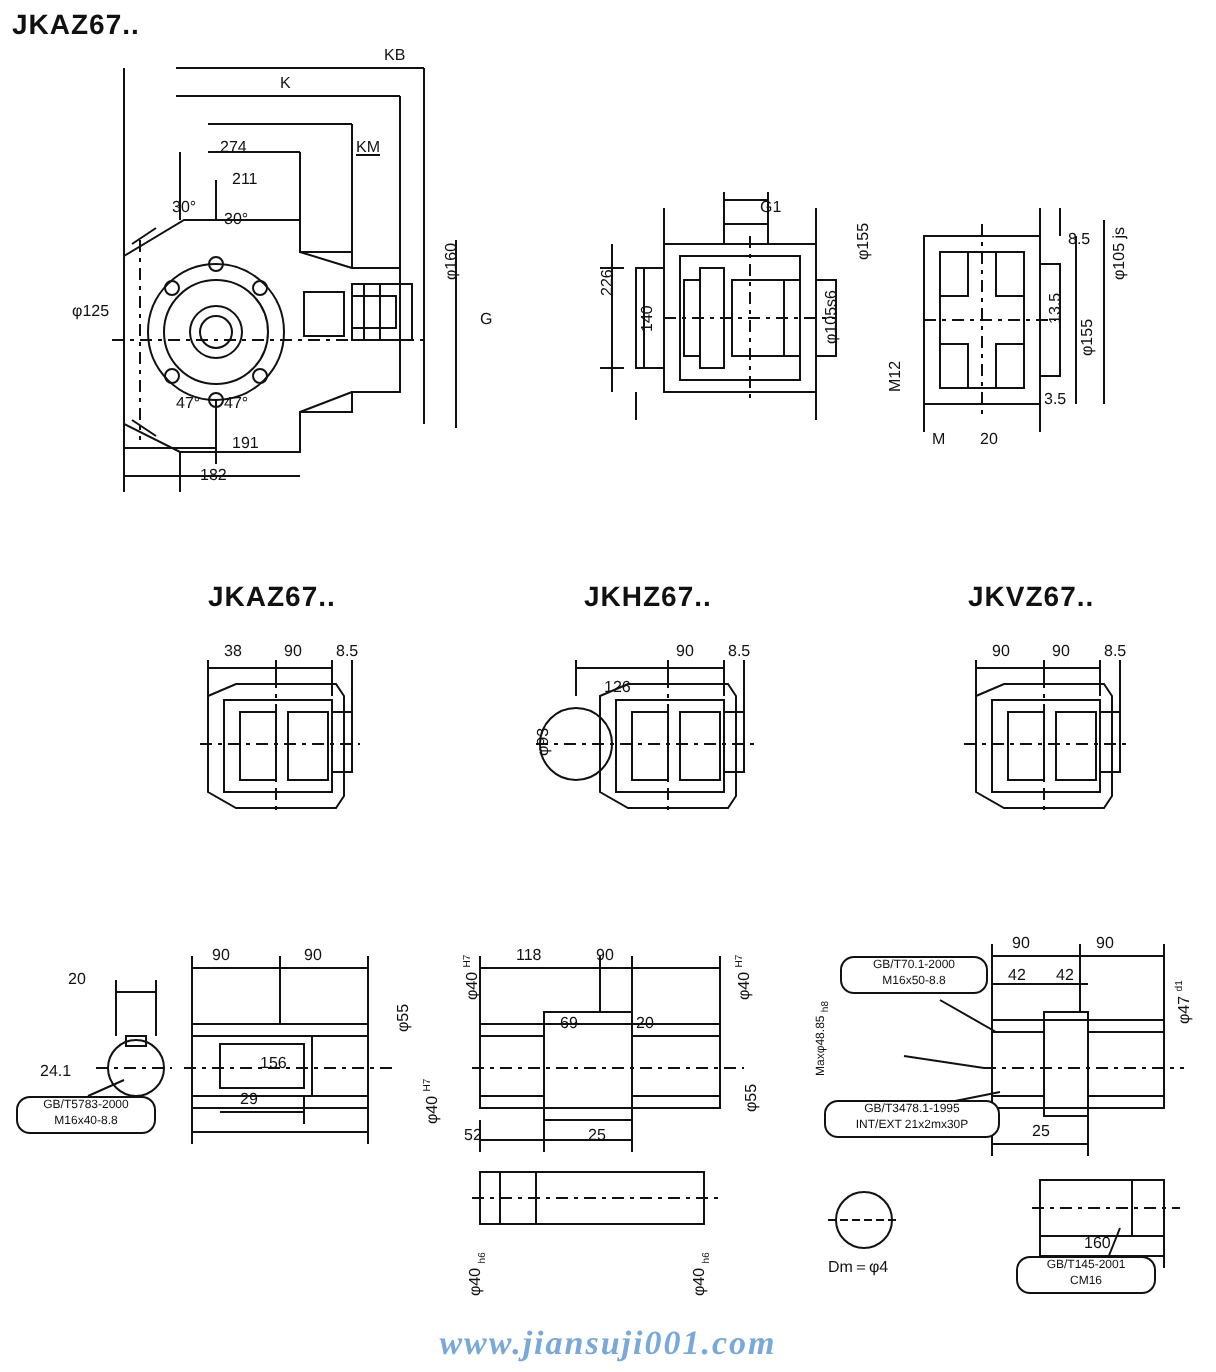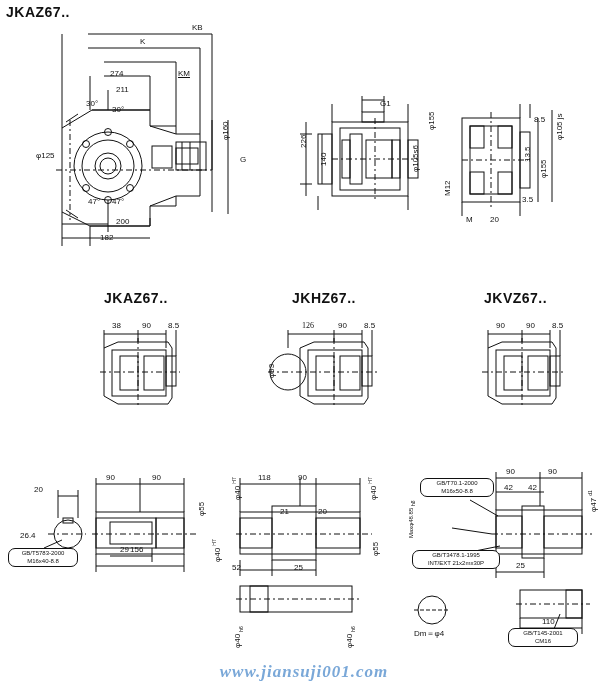--- a/index.html
+++ b/index.html
@@ -77,21 +77,21 @@
 <div class="abs lbl" style="left:144px;top:24px;margin-left:48px;">KB</div>
 <div class="abs lbl" style="left:140px;top:38px;">K</div>
 <div class="abs lbl" style="left:178px;top:70px;text-decoration:underline;">KM</div>
 <div class="abs lbl" style="left:110px;top:70px;">274</div>
 <div class="abs lbl" style="left:116px;top:86px;">211</div>
 <div class="abs lbl" style="left:86px;top:100px;">30°</div>
 <div class="abs lbl" style="left:112px;top:106px;">30°</div>
 <div class="abs lbl" style="left:88px;top:198px;">47°</div>
 <div class="abs lbl" style="left:112px;top:198px;">47°</div>
 <div class="abs lbl" style="left:36px;top:152px;">φ125</div>
-<div class="abs lbl" style="left:116px;top:218px;">200</div>
+<div class="abs lbl" style="left:116px;top:218px;">191</div>
 <div class="abs lbl" style="left:100px;top:234px;">182</div>
 <div class="abs lbl" style="left:222px;top:140px;transform:rotate(-90deg);transform-origin:left top;">φ160</div>
 <div class="abs lbl" style="left:240px;top:156px;">G</div>
 
 <svg width="608" height="686" style="pointer-events:none;">
   <g stroke="#111" fill="none" stroke-width="1">
 
     <rect x="332" y="122" width="76" height="74"></rect>
     <rect x="340" y="128" width="60" height="62"></rect>
     <rect x="318" y="134" width="14" height="50"></rect>
@@ -179,21 +179,21 @@
     <path d="M522,338 L522,408" stroke-dasharray="6 3 2 3"></path>
     <rect x="550" y="356" width="10" height="30"></rect>
     <path d="M488,348 L488,330 M522,342 L522,330 M550,348 L550,330 M560,356 L560,330"></path>
     <path d="M488,334 L522,334 M522,334 L550,334"></path>
   </g>
 </svg>
 <div class="abs lbl" style="left:112px;top:322px;">38</div>
 <div class="abs lbl" style="left:142px;top:322px;">90</div>
 <div class="abs lbl" style="left:168px;top:322px;">8.5</div>
 
-<div class="abs lbl" style="left:302px;top:322px;font-family:Liberation Serif, serif;">126</div>
+<div class="abs lbl" style="left:302px;top:340px;">126</div>
 <div class="abs lbl" style="left:338px;top:322px;">90</div>
 <div class="abs lbl" style="left:364px;top:322px;">8.5</div>
 <div class="abs lbl" style="left:268px;top:378px;transform:rotate(-90deg);transform-origin:left top;">φ93</div>
 
 <div class="abs lbl" style="left:496px;top:322px;">90</div>
 <div class="abs lbl" style="left:526px;top:322px;">90</div>
 <div class="abs lbl" style="left:552px;top:322px;">8.5</div>
 
 <svg width="608" height="686" style="pointer-events:none;">
   <g stroke="#111" fill="none" stroke-width="1">
@@ -214,24 +214,24 @@
     <path d="M110,556 L152,556 M96,566 L184,566"></path>
     <path d="M58,518 L58,490 M78,518 L78,490 M58,496 L78,496"></path>
 
     <path d="M44,548 L62,540"></path>
   </g>
 </svg>
 <div class="abs lbl" style="left:34px;top:486px;">20</div>
 <div class="abs lbl" style="left:106px;top:474px;">90</div>
 <div class="abs lbl" style="left:152px;top:474px;">90</div>
 <div class="abs lbl" style="left:120px;top:546px;">29</div>
-<div class="abs lbl" style="left:130px;top:546px;">156</div>
+<div class="abs lbl" style="left:130px;top:528px;">156</div>
 <div class="abs lbl" style="left:198px;top:516px;transform:rotate(-90deg);transform-origin:left top;">φ55</div>
 <div class="abs lbl" style="left:212px;top:562px;transform:rotate(-90deg);transform-origin:left top;">φ40 <sup style="font-size:5px;">H7</sup></div>
-<div class="abs lbl" style="left:20px;top:532px;">26.4</div>
+<div class="abs lbl" style="left:20px;top:532px;">24.1</div>
 <div class="callout" style="left:8px;top:548px;width:62px;">
   <span>GB/T5783-2000</span><br>
   <span>M16x40-8.8</span>
 </div>
 
 <svg width="608" height="686" style="pointer-events:none;">
   <g stroke="#111" fill="none" stroke-width="1">
     <rect x="240" y="512" width="120" height="42"></rect>
     <rect x="240" y="518" width="32" height="30"></rect>
     <rect x="272" y="506" width="44" height="54"></rect>
@@ -243,21 +243,21 @@
     <path d="M236,599 L360,599" stroke-dasharray="6 3 2 3"></path>
 
     <path d="M240,512 L240,478 M300,506 L300,478 M316,506 L316,478 M360,512 L360,478"></path>
     <path d="M240,484 L300,484 M300,484 L316,484 M316,484 L360,484"></path>
     <path d="M240,560 L240,576 M272,560 L272,576 M316,560 L316,576"></path>
     <path d="M240,570 L272,570 M272,570 L316,570"></path>
   </g>
 </svg>
 <div class="abs lbl" style="left:258px;top:474px;">118</div>
 <div class="abs lbl" style="left:298px;top:474px;">90</div>
-<div class="abs lbl" style="left:280px;top:508px;">21</div>
+<div class="abs lbl" style="left:280px;top:508px;">69</div>
 <div class="abs lbl" style="left:318px;top:508px;">20</div>
 <div class="abs lbl" style="left:232px;top:500px;transform:rotate(-90deg);transform-origin:left top;">φ40 <sup style="font-size:5px;">H7</sup></div>
 <div class="abs lbl" style="left:368px;top:500px;transform:rotate(-90deg);transform-origin:left top;">φ40 <sup style="font-size:5px;">H7</sup></div>
 <div class="abs lbl" style="left:372px;top:556px;transform:rotate(-90deg);transform-origin:left top;">φ55</div>
 <div class="abs lbl" style="left:232px;top:564px;">52</div>
 <div class="abs lbl" style="left:294px;top:564px;">25</div>
 <div class="abs lbl" style="left:234px;top:648px;transform:rotate(-90deg);transform-origin:left top;">φ40 <sub style="font-size:5px;">h6</sub></div>
 <div class="abs lbl" style="left:346px;top:648px;transform:rotate(-90deg);transform-origin:left top;">φ40 <sub style="font-size:5px;">h6</sub></div>
 
 <svg width="608" height="686" style="pointer-events:none;">
@@ -282,21 +282,21 @@
 
     <circle cx="432" cy="610" r="14"></circle>
     <path d="M414,610 L450,610" stroke-dasharray="4 2"></path>
   </g>
 </svg>
 <div class="abs lbl" style="left:506px;top:468px;">90</div>
 <div class="abs lbl" style="left:548px;top:468px;">90</div>
 <div class="abs lbl" style="left:504px;top:484px;">42</div>
 <div class="abs lbl" style="left:528px;top:484px;">42</div>
 <div class="abs lbl" style="left:516px;top:562px;">25</div>
-<div class="abs lbl" style="left:542px;top:618px;">110</div>
+<div class="abs lbl" style="left:542px;top:618px;">160</div>
 <div class="abs lbl" style="left:588px;top:512px;transform:rotate(-90deg);transform-origin:left top;">φ47 <sup style="font-size:5px;">d1</sup></div>
 <div class="abs lbl xs" style="left:408px;top:538px;transform:rotate(-90deg);transform-origin:left top;">Maxφ48.85 <sub style="font-size:5px;">h8</sub></div>
 <div class="abs lbl" style="left:414px;top:630px;">Dm＝φ4</div>
 
 <div class="callout" style="left:420px;top:478px;width:66px;">
   <span>GB/T70.1-2000</span><br>
   <span>M16x50-8.8</span>
 </div>
 <div class="callout" style="left:412px;top:550px;width:80px;">
   <span>GB/T3478.1-1995</span><br>

